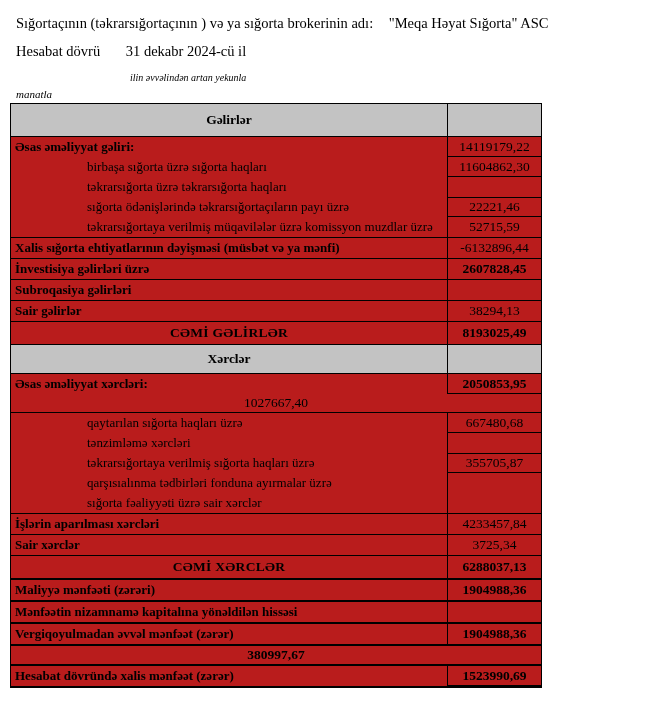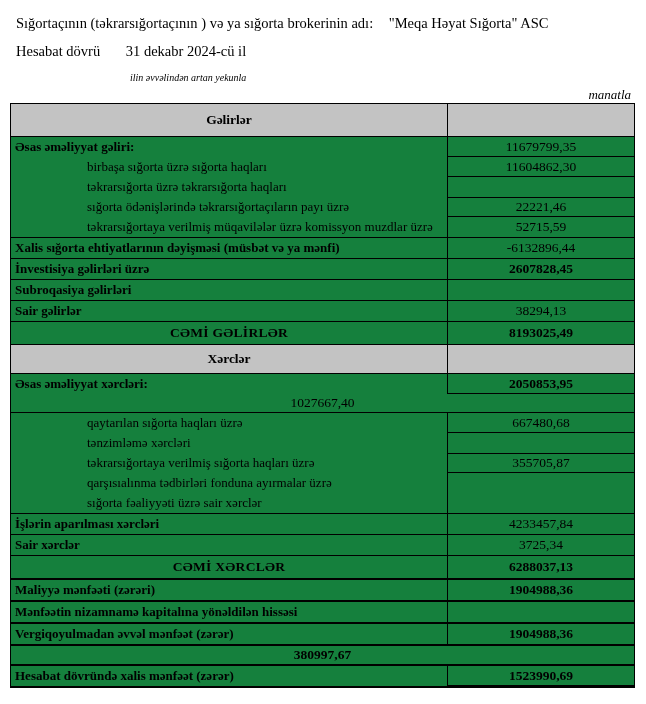--- a/index.html
+++ b/index.html
@@ -9,26 +9,26 @@
     font-family:"Liberation Serif","DejaVu Serif",serif;
     color:#000;
   }
   .page { padding:14px 11px 0 16px; }
 
   .hline { font-size:14.5px; line-height:18px; margin-bottom:10px; white-space:nowrap; }
   .gap-name { margin-left:12px; }
   .gap-date { margin-left:22px; }
   .italic { font-style:italic; }
   .note-line { font-size:10px; line-height:16px; margin-left:114px; margin-bottom:1px; }
-  .unit-line { font-size:13px; line-height:15px; text-align:right; padding-right:4px; margin-bottom:1px; }
+  .unit-line { font-size:11px; line-height:15px; padding-right:4px; margin-bottom:1px; }
 
   .tbl {
-    margin-left:-6px; width:625px;
+    margin-left:-6px; width:532px;
     border:1px solid #000; border-bottom-width:2px;
-    background:#15803d;
+    background:#b91c1c;
   }
   .row { display:flex; align-items:stretch; }
   .cl {
     width:437px; flex:0 0 437px;
     border-right:1px solid #000;
     padding:2px 4px; font-size:13px; line-height:16px;
   }
   .cr {
     flex:1; display:flex; align-items:center; justify-content:center;
     font-size:13.5px; line-height:16px; padding:1px 2px; text-align:center;
@@ -64,21 +64,21 @@
 
   <div class="tbl">
 
     <div class="thead">
       <div class="cl th">Gəlirlər</div>
     </div>
 
     <div id="income-rows">
         <div class="row">
           <div class="cl bold">Əsas əməliyyat gəliri:</div>
-          <div class="cr" style="border-bottom: 1px solid rgb(0, 0, 0);">11679799,35</div>
+          <div class="cr" style="border-bottom: 1px solid rgb(0, 0, 0);">14119179,22</div>
         </div>
         <div class="row">
           <div class="cl indent">birbaşa sığorta üzrə sığorta haqları</div>
           <div class="cr" style="border-bottom: 1px solid rgb(0, 0, 0);">11604862,30</div>
         </div>
         <div class="row">
           <div class="cl indent">təkrarsığorta üzrə təkrarsığorta haqları</div>
           <div class="cr"></div>
         </div>
         <div class="row">

